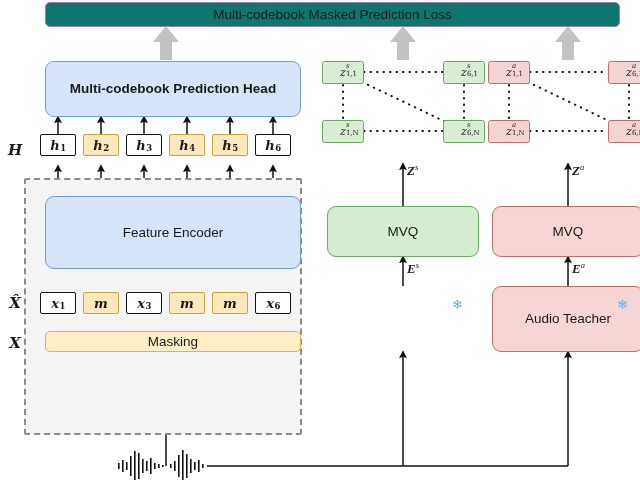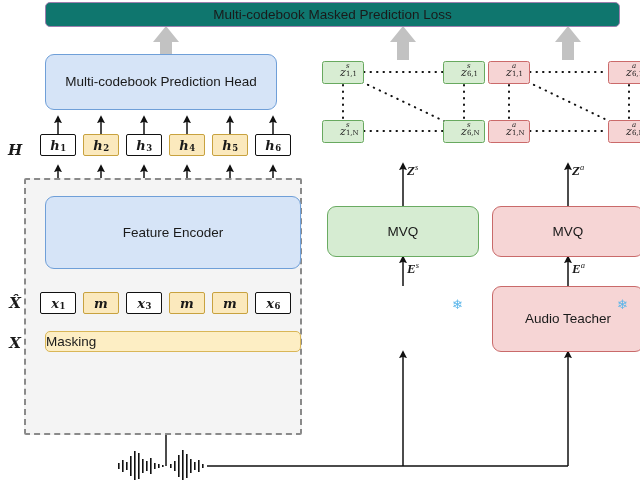--- a/index.html
+++ b/index.html
@@ -12,21 +12,21 @@
   
   .mod{border-radius:9px;border:1.3px solid #000;display:flex;
        align-items:center;justify-content:center;text-align:center;
        font-size:13.5px;line-height:1.15;}
 
   .loss-box{background:#0f766e;border-color:#9d7fae;border-radius:5px;font-size:13.5px;}
   .blue-box{background:#d6e4f7;border-color:#6f9fd8;}
   .green-box{background:#d6ecd2;border-color:#6aab62;}
   .red-box{background:#f6d5d5;border-color:#c96a6a;}
   .yellow-bar{background:#fdeec4;border:1.3px solid #d9b657;border-radius:5px;
-              display:flex;align-items:center;justify-content:flex-start;font-size:13.5px;}
+              display:flex;align-items:center;justify-content:center;font-size:13.5px;}
 
   
   .tok{border:1.6px solid #111;background:#fff;border-radius:2px;
        display:flex;align-items:center;justify-content:center;
        font-family:"DejaVu Serif", serif;font-weight:bold;font-style:italic;
        font-size:13px;}
   .tok.masked{background:#fbe9bd;border-color:#c8a23f;}
 
   .sub{font-size:8.5px;font-style:normal;font-weight:bold;
        position:relative;top:3px;left:0.5px;}
@@ -160,21 +160,21 @@
       <rect x="202" y="464" width="1.6" height="4"></rect>
     </g>
   </svg>
 
   <div class="abs dashbox" style="left:24px;top:178px;width:278px;height:257px;"></div>
 
   <div class="abs mod loss-box" style="left:45px;top:2px;width:575px;height:25px;">
     <span>Multi-codebook Masked Prediction Loss</span>
   </div>
 
-  <div class="abs mod blue-box" style="left:45px;top:54px;width:232px;height:56px;">
+  <div class="abs mod blue-box" style="left:45px;top:61px;width:256px;height:56px;font-weight:bold;">
     <span>Multi-codebook Prediction Head</span>
   </div>
 
   <div class="abs mlabel" style="left:2px;top:137px;width:26px;height:26px;">H</div>
   <div class="abs mlabel" style="left:2px;top:290px;width:26px;height:26px;">X̂</div>
   <div class="abs mlabel" style="left:2px;top:330px;width:26px;height:26px;">X</div>
 
   <div id="hrow">
       <div class="abs tok" style="left: 40px; top: 134px; width: 36px; height: 22px;">
         <span>h</span>

